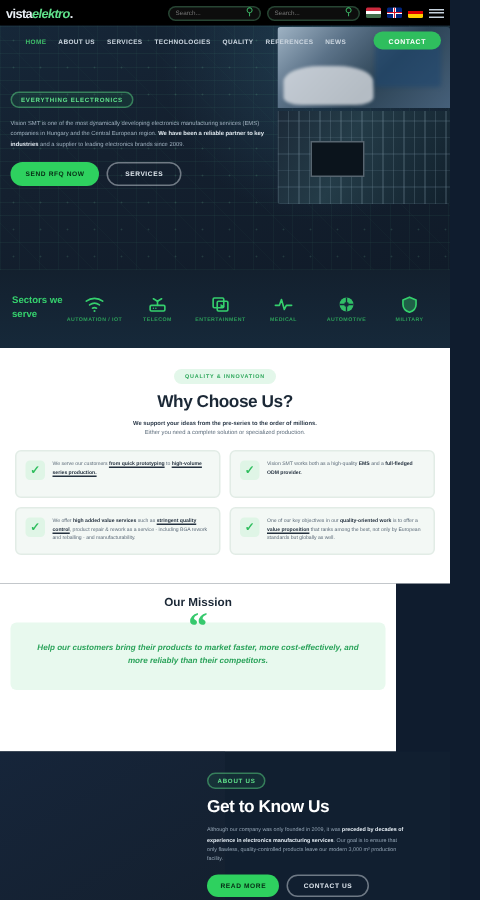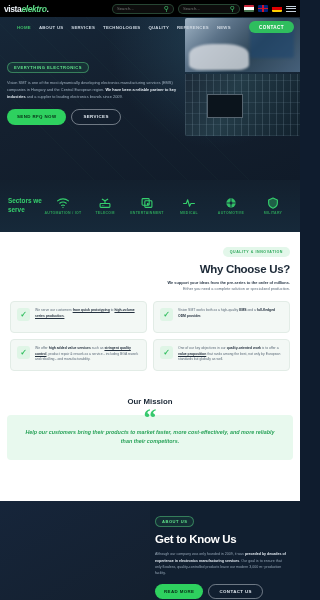--- a/index.html
+++ b/index.html
@@ -172,21 +172,21 @@
     font-size:3.5px; letter-spacing:.3px; font-weight:700;
     color:#2c9e59; text-transform:uppercase; text-align:center; white-space:nowrap;
   }
 
   
   .why{
     position:absolute; top:232px; left:0; width:300px; height:157px;
     background:#fff; color:#16202b; z-index:12;
     padding:12px 10px 0;
   }
-  .center{ text-align:right; }
+  .center{ text-align:center; }
   .pill-light{
     display:inline-block; font-size:3.6px; font-weight:700; letter-spacing:.55px;
     color:#2fa85c; background:#e3f7ea; border-radius:7px;
     padding:2.6px 7px; text-transform:uppercase;
   }
   .why-h2{ margin-top:6px; font-size:11.5px; font-weight:700; letter-spacing:-.3px; color:#1b2836; }
   .why-sub{ margin-top:5px; font-size:3.9px; line-height:1.6; color:#5b6b7a; }
   .why-sub .s1{ color:#2b3949; font-weight:700; }
   .cards{ margin-top:9px; display:grid; grid-template-columns:1fr 1fr; gap:6px 6px; }
   .card{
@@ -197,21 +197,21 @@
     flex:0 0 auto; width:13px; height:13px; border-radius:3px;
     background:#dff5e6; display:flex; align-items:center; justify-content:center;
     color:#2fbe5e; font-size:8px; font-weight:700; line-height:1;
   }
   .card p{ font-size:3.4px; line-height:1.65; color:#5c6b79; }
   .card p b{ color:#24313f; }
   .card p u{ color:#24313f; font-weight:700; }
 
   
   .mission{
-    position:absolute; top:389px; left:0; width:300px; height:112px;
+    position:absolute; top:389px; left:0; width:264px; height:112px;
     background:#fff; z-index:12; padding-top:8px; text-align:center;
   }
   .mission-h{ font-size:7.8px; font-weight:700; color:#1b2836; }
   .quote-band{
     margin-top:9px; margin-left:7px; margin-right:7px;
     background:#e8f9ee; border-radius:4px; padding:13px 14px 14px;
     position:relative;
   }
   .quote-mark{
     position:absolute; left:50%; top:-10px; transform:translateX(-50%);
@@ -225,21 +225,21 @@
 
   
   .about{
     position:absolute; top:501px; left:0; width:300px; height:99px;
     background:#111f30; z-index:12; overflow:hidden;
   }
   .about-photo{
     position:absolute; left:0; top:0; width:150px; height:99px;
     background:linear-gradient(150deg,#16253a 0%,#14202f 100%);
   }
-  .about-right{ position:absolute; left:155px; top:13px; width:138px; }
+  .about-right{ position:absolute; left:138px; top:13px; width:138px; }
   .about-h2{ margin-top:6px; font-size:11.5px; font-weight:700; color:#fff; letter-spacing:-.3px; }
   .about-p{ margin-top:6px; font-size:3.6px; line-height:1.75; color:#93a4b4; width:132px; }
   .about-p b{ color:#e2eaf1; }
   .about-btns{ margin-top:7px; display:flex; gap:5px; }
   .about-btns .btn-primary{ padding:4px 9px; }
   .about-btns .btn-ghost{ padding:4px 10px; }
 </style>
 </head>
 <body>
 

